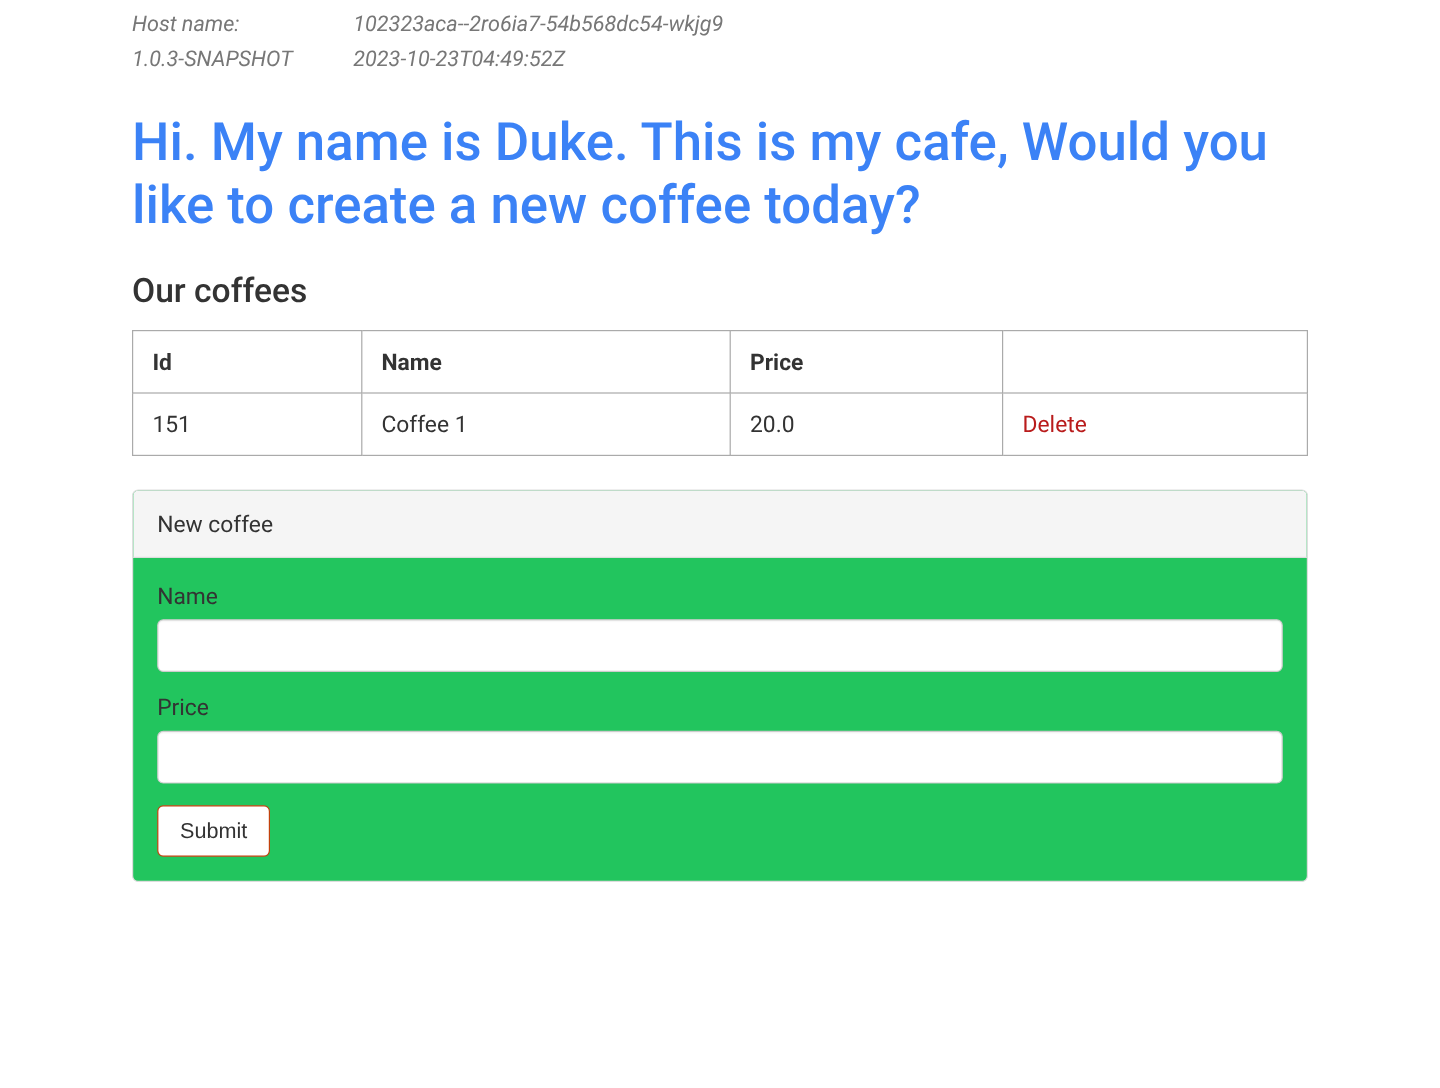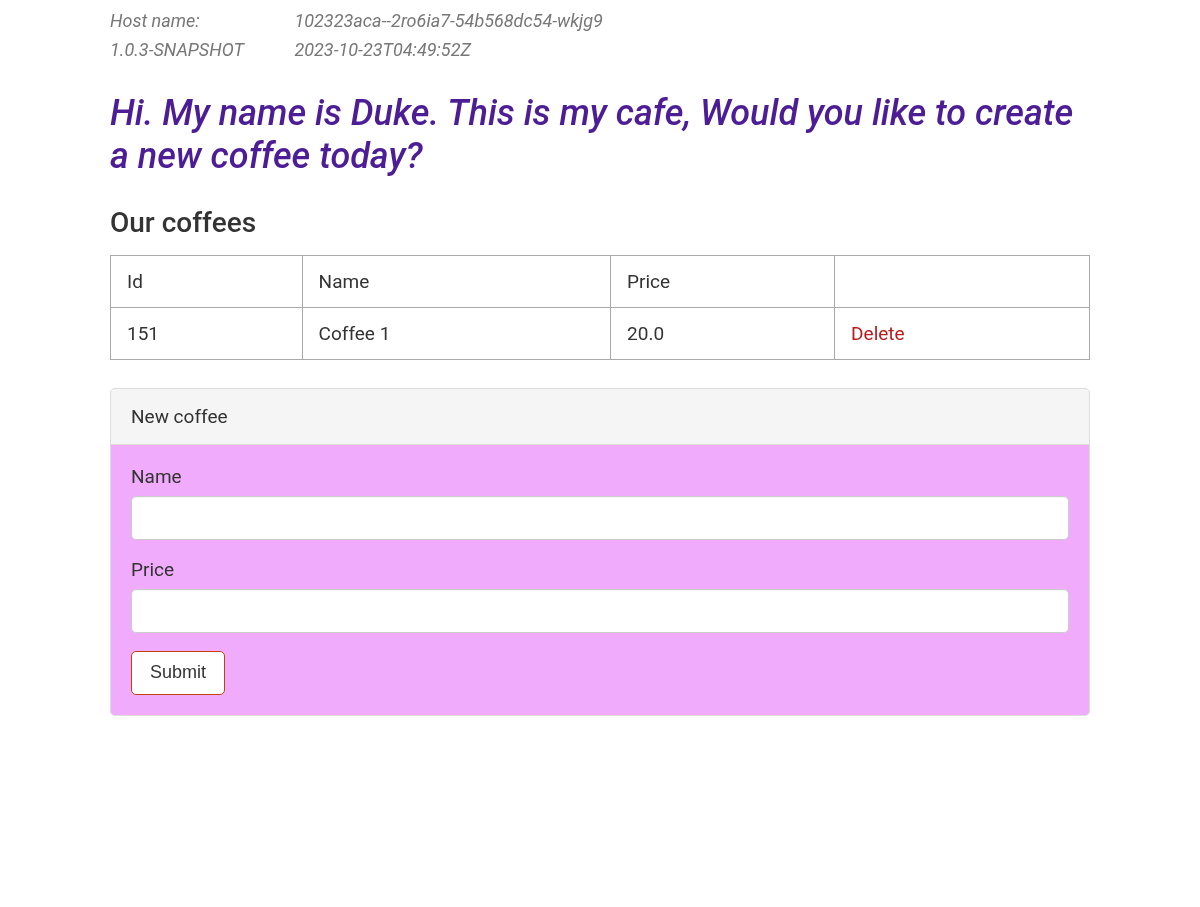--- a/index.html
+++ b/index.html
@@ -25,59 +25,58 @@
       font-style: italic;
     }
     .meta-label {
       display: inline-block;
       width: 180px;
     }
     .meta-value {
       display: inline-block;
     }
     h1 {
-      font-size: 36px;
+      font-size: 44px;
       font-weight: 500;
-      color: #4c1d95;
+      color: #3b82f6;
       margin-top: 32px;
       margin-bottom: 28px;
       line-height: 1.2;
-      font-style: italic;
     }
     h2 {
       font-size: 28px;
       font-weight: 500;
       color: #333;
       margin-top: 24px;
       margin-bottom: 16px;
     }
     table {
       width: 100%;
       border-collapse: collapse;
       margin-bottom: 28px;
     }
     th, td {
       border: 1px solid #aaa;
       padding: 14px 16px;
       text-align: left;
       font-size: 19px;
     }
     th {
-      font-weight: 400;
+      font-weight: 700;
       background: #fff;
     }
     .delete-link {
       color: #b91c1c;
       text-decoration: none;
       cursor: pointer;
     }
     .panel {
       border: 1px solid #ddd;
       border-radius: 5px;
-      background: #f0abfc;
+      background: #22c55e;
       overflow: hidden;
     }
     .panel-heading {
       background: #f5f5f5;
       border-bottom: 1px solid #ddd;
       padding: 16px 20px;
       font-size: 19px;
       color: #333;
     }
     .panel-body {

